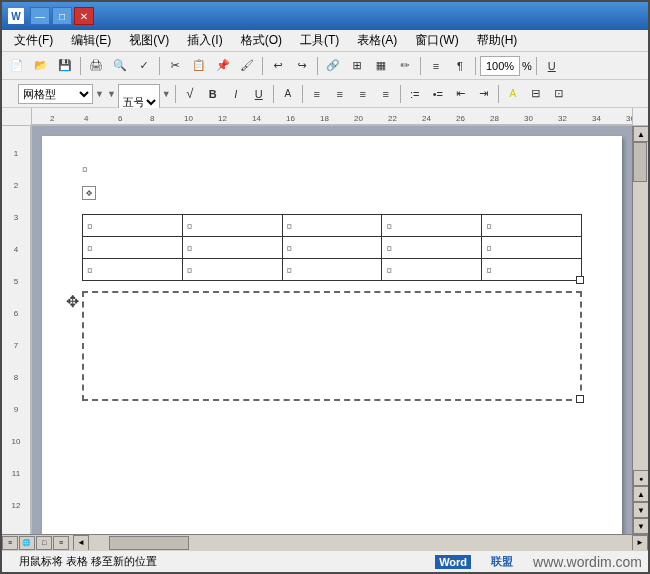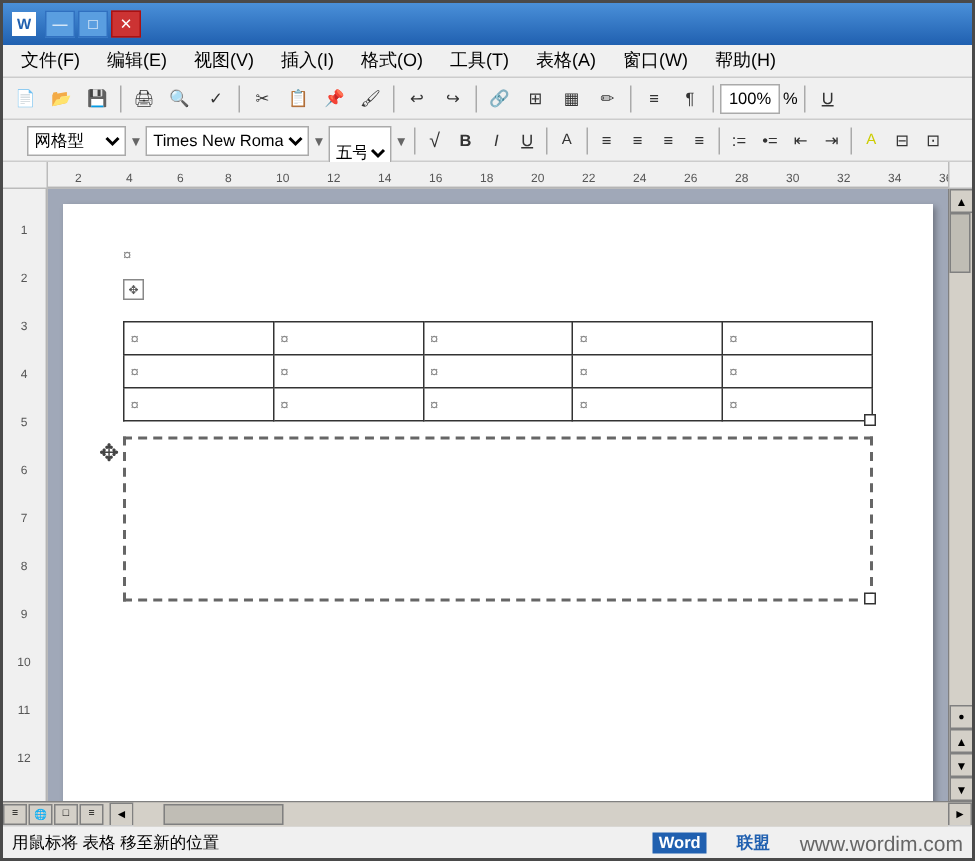--- a/index.html
+++ b/index.html
@@ -58,21 +58,21 @@
     
     .doc-table { border-collapse: collapse; width: 100%; margin-top: 20px; }
     .doc-table td { border: 1px solid #333; height: 22px; padding: 2px 4px; font-size: 11px; color: #555; min-width: 80px; }
 
     
     .text-box-dashed { border: 2px dashed #666; width: 100%; height: 110px; margin-top: 16px; position: relative; }
     .resize-handle { position: absolute; bottom: -4px; right: -4px; width: 8px; height: 8px; background: white; border: 1px solid #333; cursor: se-resize; }
 
     
     .status-bar { background: #f0f0f0; border-top: 1px solid #ccc; height: 22px; display: flex; align-items: center; padding: 0 6px; font-size: 11px; flex-shrink: 0; }
-    .status-left { flex: 1; }
+    .status-left { flex: 1; margin-left: 11px; }
     .status-right { display: flex; align-items: center; gap: 20px; }
     .word-badge { background: #2060b0; color: white; font-size: 11px; padding: 1px 4px; font-weight: bold; }
     .union-text { color: #2060b0; font-size: 11px; font-weight: bold; }
 
     
     .hscrollbar { background: #d4d0c8; border-top: 1px solid #808080; height: 16px; display: flex; align-items: center; }
     .hscrollbar-btn { width: 16px; height: 16px; background: #d4d0c8; border: 1px solid #808080; display: flex; align-items: center; justify-content: center; font-size: 8px; cursor: pointer; flex-shrink: 0; }
     .hscrollbar-track { flex: 1; height: 16px; background: #d4d0c8; position: relative; }
     .hscrollbar-thumb { height: 14px; background: #c0bdb5; border: 1px solid #808080; position: absolute; top: 1px; left: 20px; width: 80px; }
 
@@ -143,23 +143,20 @@
     <span style="font-size:11px">%</span>
     <div class="tb-sep"></div>
     <div class="tb-btn tb-underline">U</div>
   </div>
 
   <div class="format-bar">
     <select class="style-dropdown">
       <option>网格型</option>
     </select>
     <span style="font-size:9px; color:#666; margin:0 1px;">▼</span>
-    <select class="font-dropdown">
-      <option>Times New Roma</option>
-    </select>
     <span style="font-size:9px; color:#666; margin:0 1px;">▼</span>
     <select class="size-dropdown">
       <option>五号</option>
     </select>
     <span style="font-size:9px; color:#666; margin:0 1px;">▼</span>
     <div class="tb-sep"></div>
 
     <div class="tb-btn" style="font-size:13px;">√</div>
     <div class="tb-btn tb-bold">B</div>
     <div class="tb-btn tb-italic">I</div>

